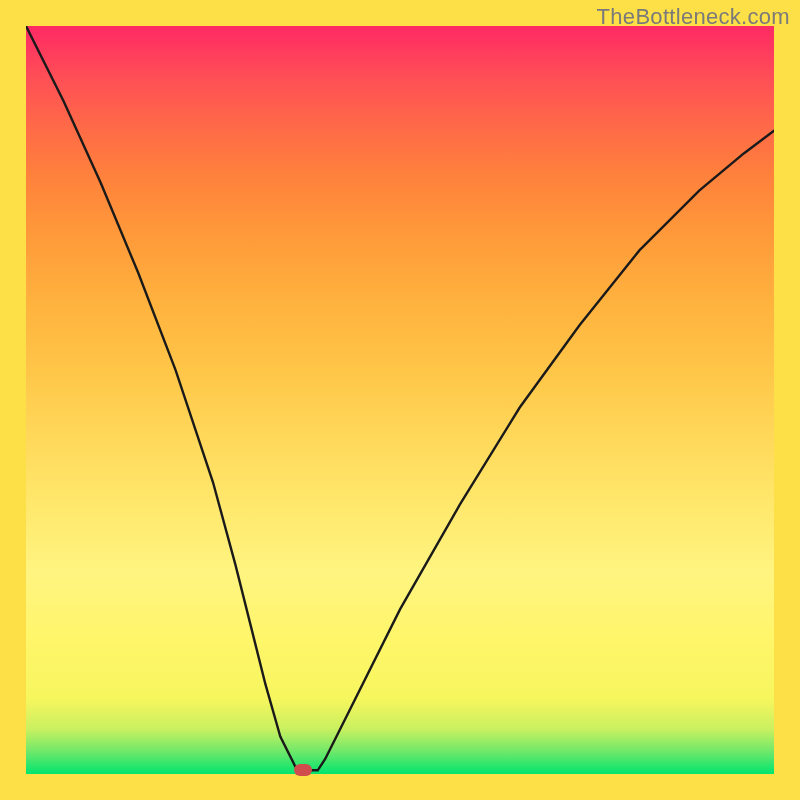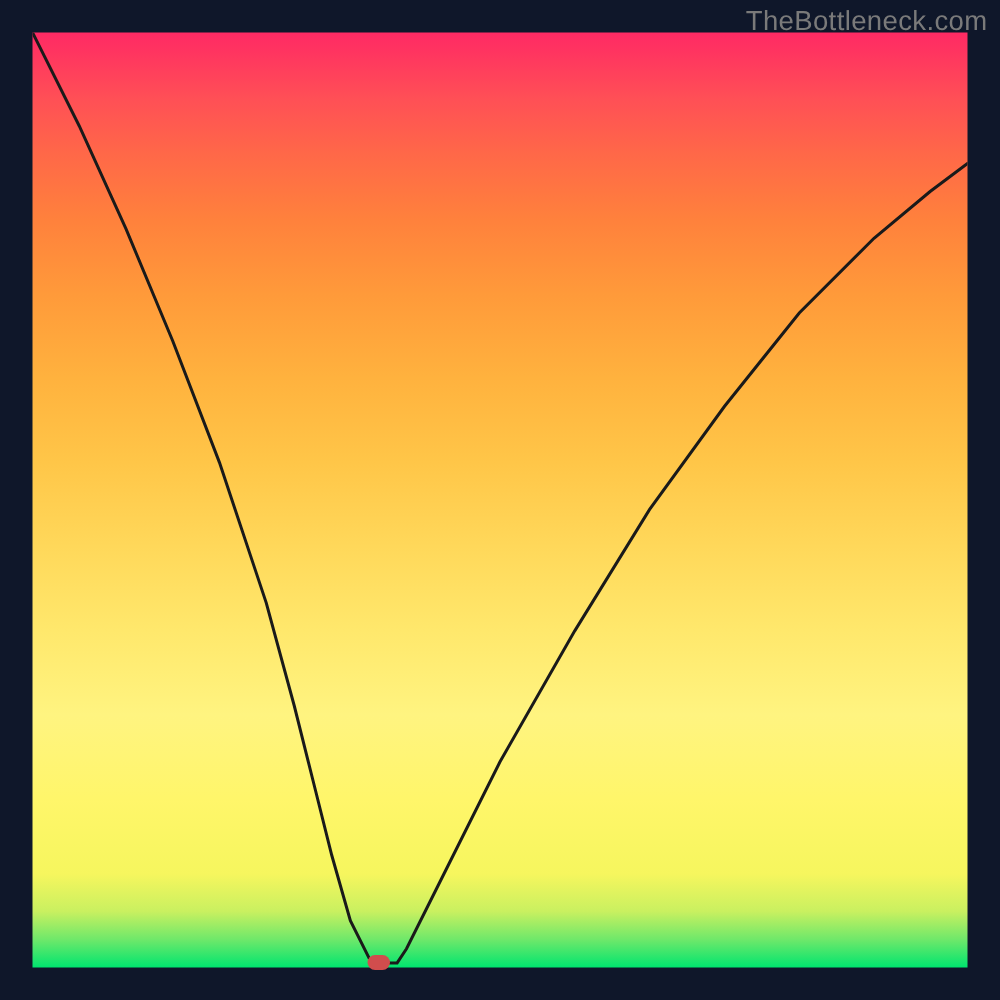--- a/index.html
+++ b/index.html
@@ -8,21 +8,21 @@
     width: 800px;
     height: 800px;
     background: #000;
     font-family: Arial, Helvetica, sans-serif;
     overflow: hidden;
   }
   .frame {
     position: relative;
     width: 800px;
     height: 800px;
-    background: #0f172a;
+    background: #fde047;
   }
   .plot-area {
     position: absolute;
     left: 26px;
     top: 26px;
     width: 748px;
     height: 748px;
     
     background: linear-gradient(
       to top,

